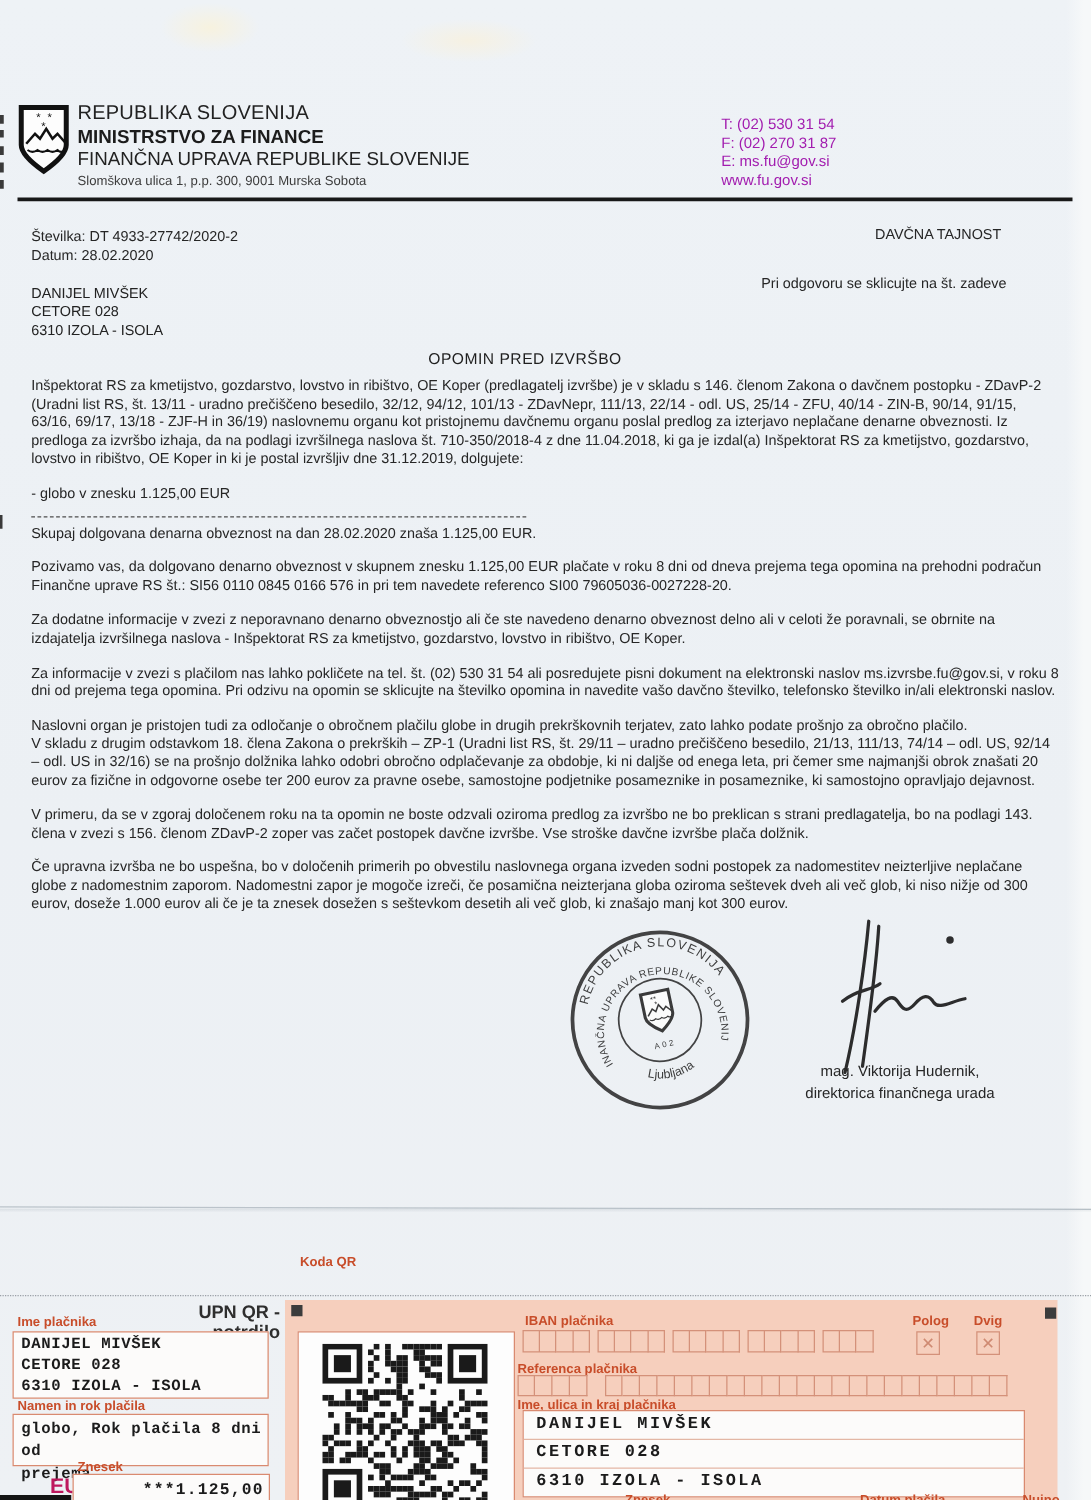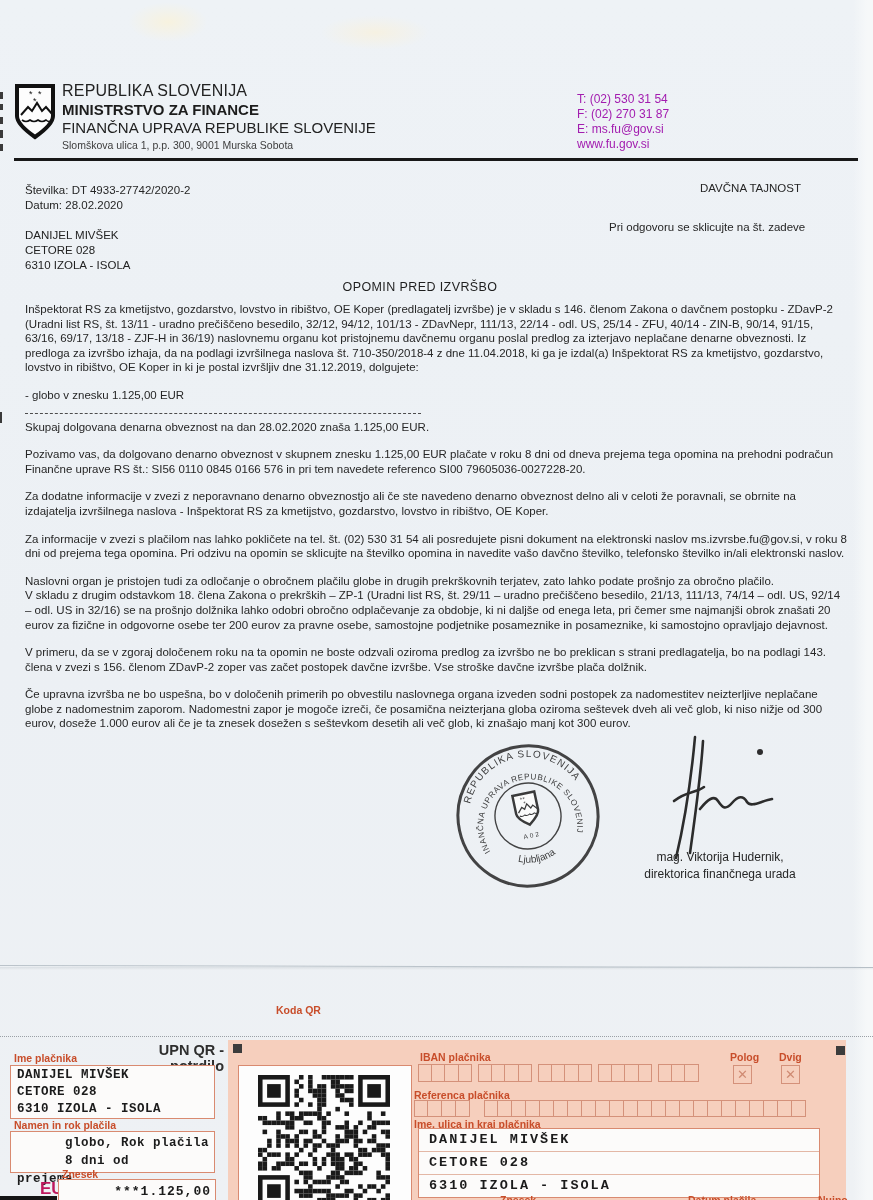--- a/index.html
+++ b/index.html
@@ -176,30 +176,30 @@
 
 <div class="abs upn-title">UPN QR - potrdilo</div>
 <div class="abs redlbl" style="left:14px;top:1052px;">Ime plačnika</div>
 <div class="abs whitebox talon-payer">
   <span class="monotxt" style="margin-top:1px;">DANIJEL MIVŠEK</span>
   <span class="monotxt">CETORE 028</span>
   <span class="monotxt">6310 IZOLA - ISOLA</span>
 </div>
 <div class="abs redlbl" style="left:14px;top:1119px;">Namen in rok plačila</div>
 <div class="abs whitebox talon-purpose">
-  <span class="monotxt" style="margin-top:2px;margin-left:48px;">globo, Rok plačila 8 dni od</span>
+  <span class="monotxt" style="margin-top:2px;">globo, Rok plačila 8 dni od</span>
   <span class="monotxt">prejema.</span>
 </div>
 <div class="abs redlbl" style="left:62px;top:1168px;">Znesek</div>
 <div class="abs eur">EUR</div>
 <div class="abs whitebox amountbox">
   <span class="monotxt">***1.125,00</span>
 </div>
 
-<div class="abs redlbl" style="left:240px;top:1004px;margin-left:36px;">Koda QR</div>
+<div class="abs redlbl" style="left:240px;top:1004px;">Koda QR</div>
 <div class="abs qrbox">
   <svg id="qr-svg" width="152" height="132" viewBox="0 0 152 152" style="margin:9px 0 0 9px;">
       <rect x="47.172413793103445" y="0" width="5.241379310344827" height="5.241379310344827" fill="#1a1a1a"></rect>
       <rect x="57.6551724137931" y="0" width="5.241379310344827" height="5.241379310344827" fill="#1a1a1a"></rect>
       <rect x="73.37931034482759" y="0" width="5.241379310344827" height="5.241379310344827" fill="#1a1a1a"></rect>
       <rect x="78.62068965517241" y="0" width="5.241379310344827" height="5.241379310344827" fill="#1a1a1a"></rect>
       <rect x="83.86206896551724" y="0" width="5.241379310344827" height="5.241379310344827" fill="#1a1a1a"></rect>
       <rect x="89.10344827586206" y="0" width="5.241379310344827" height="5.241379310344827" fill="#1a1a1a"></rect>
       <rect x="94.34482758620689" y="0" width="5.241379310344827" height="5.241379310344827" fill="#1a1a1a"></rect>
       <rect x="99.58620689655172" y="0" width="5.241379310344827" height="5.241379310344827" fill="#1a1a1a"></rect>

